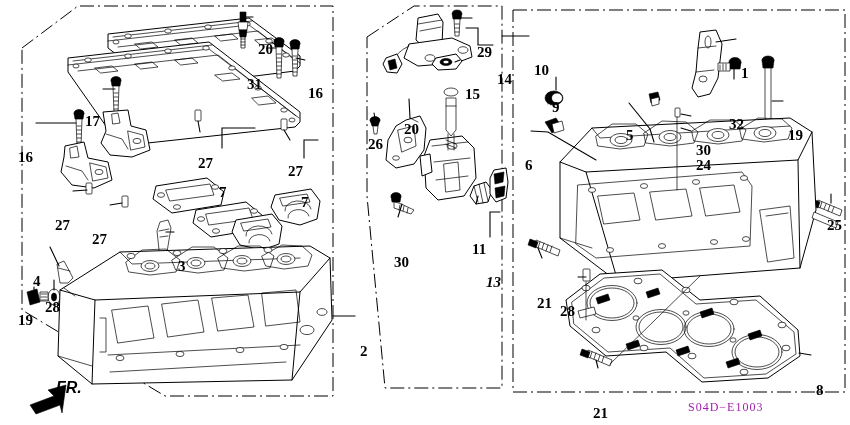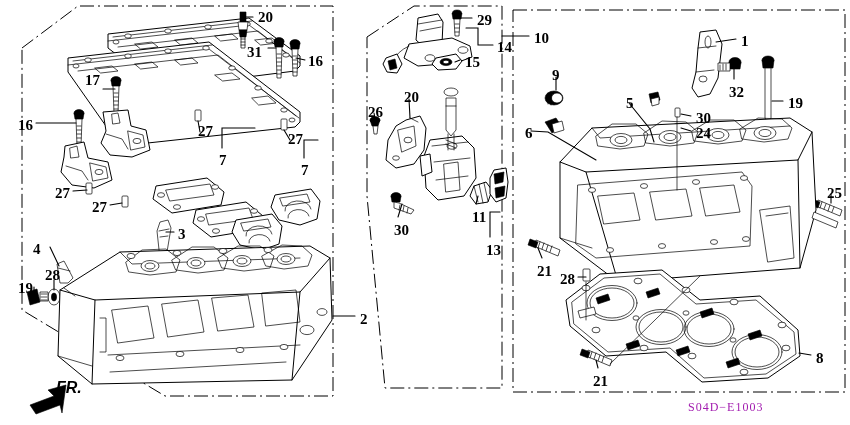--- a/index.html
+++ b/index.html
@@ -1,21 +1,21 @@
 <!DOCTYPE html>
 <html><head>
 <meta charset="utf-8">
 <title>Parts Diagram</title>
 <style>
   html,body{margin:0;padding:0;background:#ffffff;}
   body{font-family:"Liberation Serif",serif;}
   #sheet{position:relative;width:850px;height:425px;background:#ffffff;overflow:hidden;}
   #sheet svg{position:absolute;left:0;top:0;}
   .callout{position:absolute;font-family:"Liberation Serif",serif;font-weight:bold;color:#000;
-           font-size:15px;line-height:1;white-space:nowrap;}
+           font-size:15px;line-height:1;white-space:nowrap;margin-top:32px;}
   .code{position:absolute;font-family:"Liberation Serif",serif;font-size:12px;letter-spacing:1px;color:#a21caf;margin-left:10px;}
   .frlabel{position:absolute;font-family:"Liberation Sans",sans-serif;font-weight:bold;font-style:italic;
            font-size:16px;color:#000;}
 </style>
 </head>
 <body>
 
 <div id="sheet">
 
 <svg width="850" height="425" viewBox="0 0 850 425">
@@ -525,41 +525,41 @@
   </g>
 
   <g>
     <path class="blk" d="M66,385 L48,390 L54,396 L30,405 L36,414 L60,405 L62,413 Z"></path>
   </g>
 </svg>
 
 <div class="callout" style="left:258px;top:10px;">20</div>
 <div class="callout" style="left:247px;top:45px;">31</div>
 <div class="callout" style="left:308px;top:54px;">16</div>
-<div class="callout" style="left:85px;top:73px;">17</div>
+<div class="callout" style="left:85px;top:82px;">17</div>
 <div class="callout" style="left:18px;top:118px;">16</div>
 <div class="callout" style="left:198px;top:124px;">27</div>
 <div class="callout" style="left:288px;top:132px;">27</div>
 <div class="callout" style="left:219px;top:153px;">7</div>
 <div class="callout" style="left:301px;top:163px;">7</div>
 <div class="callout" style="left:55px;top:186px;">27</div>
 <div class="callout" style="left:92px;top:200px;">27</div>
 <div class="callout" style="left:178px;top:227px;">3</div>
 <div class="callout" style="left:33px;top:242px;">4</div>
 <div class="callout" style="left:45px;top:268px;">28</div>
 <div class="callout" style="left:18px;top:281px;">19</div>
 <div class="callout" style="left:360px;top:312px;">2</div>
 <div class="callout" style="left:477px;top:13px;">29</div>
 <div class="callout" style="left:497px;top:40px;">14</div>
 <div class="callout" style="left:465px;top:55px;">15</div>
 <div class="callout" style="left:534px;top:31px;">10</div>
 <div class="callout" style="left:404px;top:90px;">20</div>
 <div class="callout" style="left:368px;top:105px;">26</div>
 <div class="callout" style="left:472px;top:210px;">11</div>
-<div class="callout" style="left:486px;top:243px;">13</div>
+<div class="callout" style="left:486px;top:243px;font-style:italic;">13</div>
 <div class="callout" style="left:394px;top:223px;">30</div>
 <div class="callout" style="left:741px;top:34px;">1</div>
 <div class="callout" style="left:729px;top:85px;">32</div>
 <div class="callout" style="left:788px;top:96px;">19</div>
 <div class="callout" style="left:552px;top:68px;">9</div>
 <div class="callout" style="left:626px;top:96px;">5</div>
 <div class="callout" style="left:696px;top:111px;">30</div>
 <div class="callout" style="left:696px;top:126px;">24</div>
 <div class="callout" style="left:525px;top:126px;">6</div>
 <div class="callout" style="left:827px;top:186px;">25</div>

